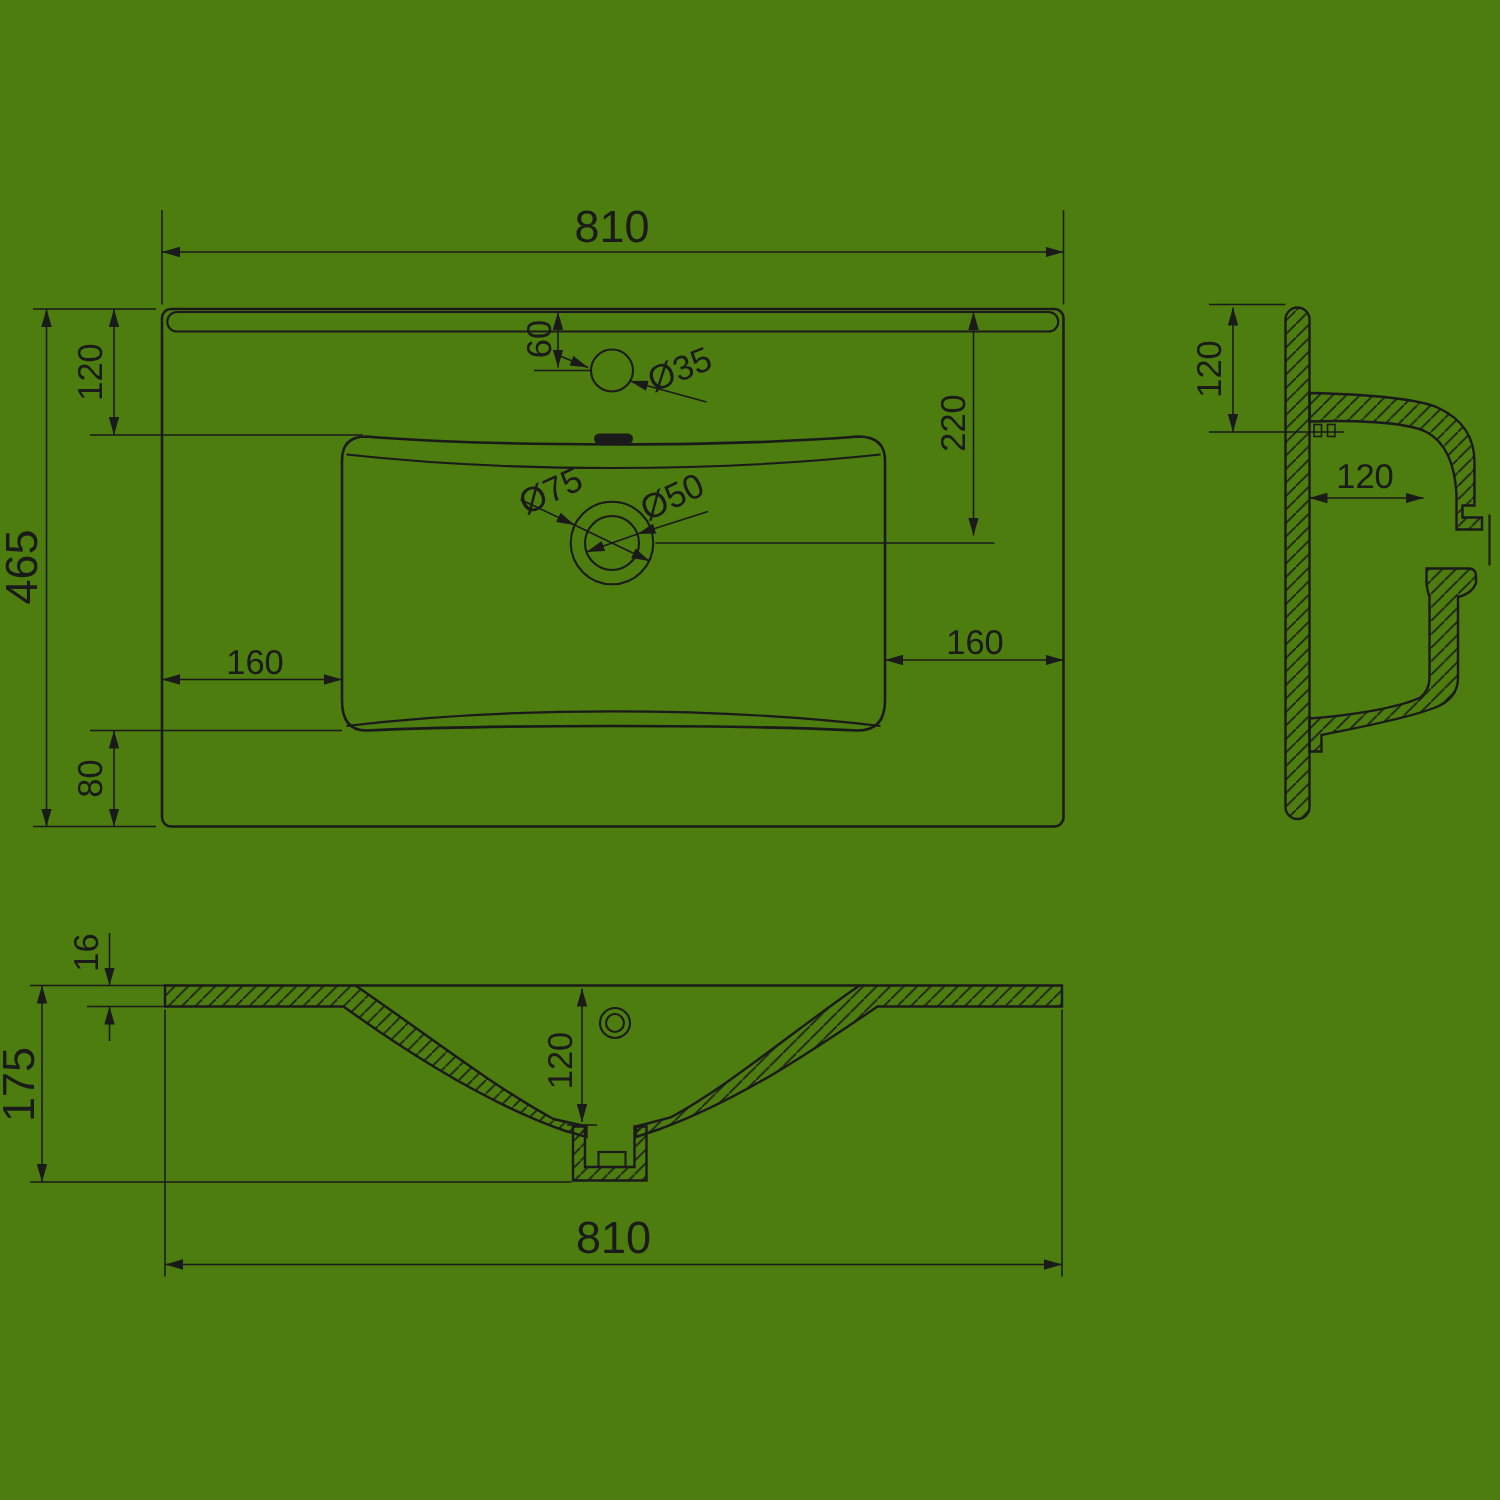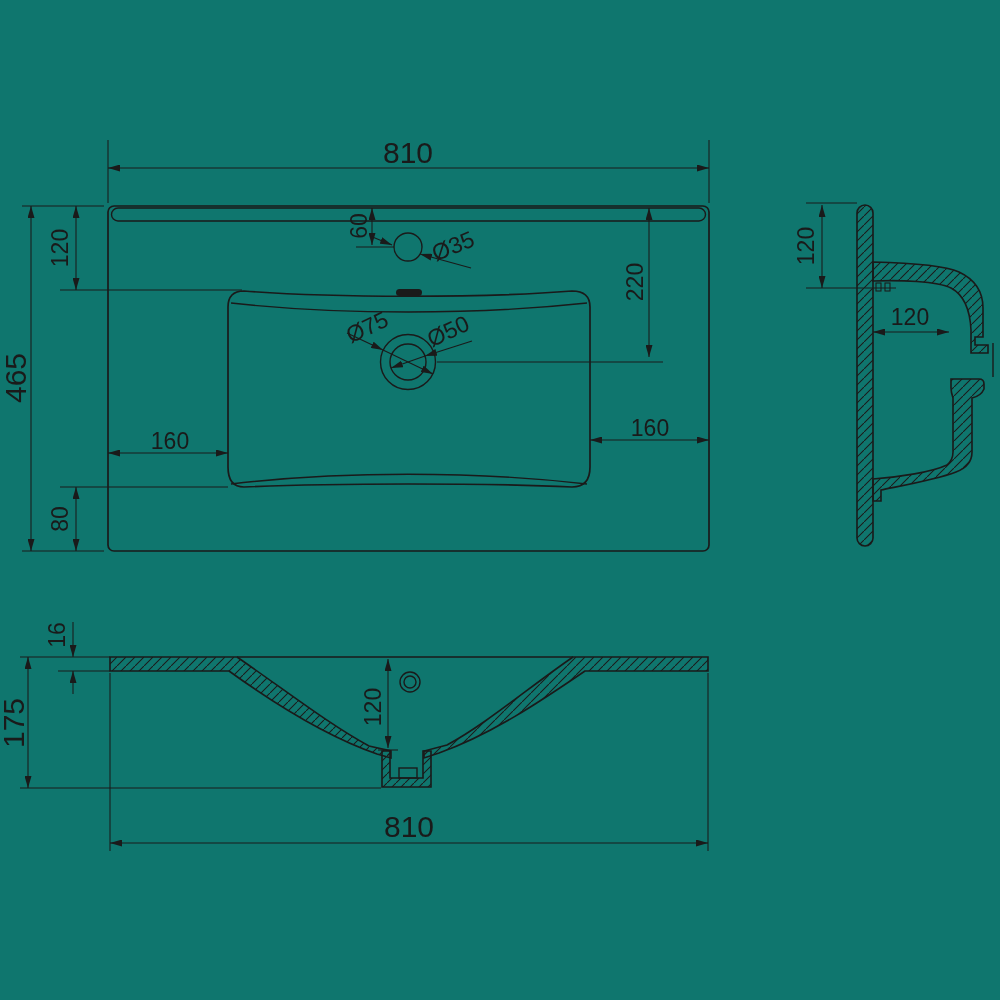--- a/index.html
+++ b/index.html
@@ -1,16 +1,16 @@
 <!DOCTYPE html>
 <html><head>
 <meta charset="utf-8">
 <style>
   html,body{margin:0;padding:0;background:#ffffff;}
-  .stage{position:relative;width:1000px;height:1000px;background:#0f766e;overflow:hidden;}
+  .stage{position:relative;width:1000px;height:1000px;background:#4d7c0f;overflow:hidden;}
   svg{display:block;}
   text{font-family:"Liberation Sans","DejaVu Sans",sans-serif;fill:#1a1a1a;}
   .dim-big{font-size:30px;}
   .dim-mid{font-size:23px;}
   .outline{fill:none;stroke:#1a1a1a;stroke-width:1.7;}
   .thin{fill:none;stroke:#1a1a1a;stroke-width:1.4;}
   .dim{fill:none;stroke:#1a1a1a;stroke-width:1.05;}
   .hatched{fill:url(#hatch);stroke:#1a1a1a;stroke-width:1.6;}
 </style>
 </head>

